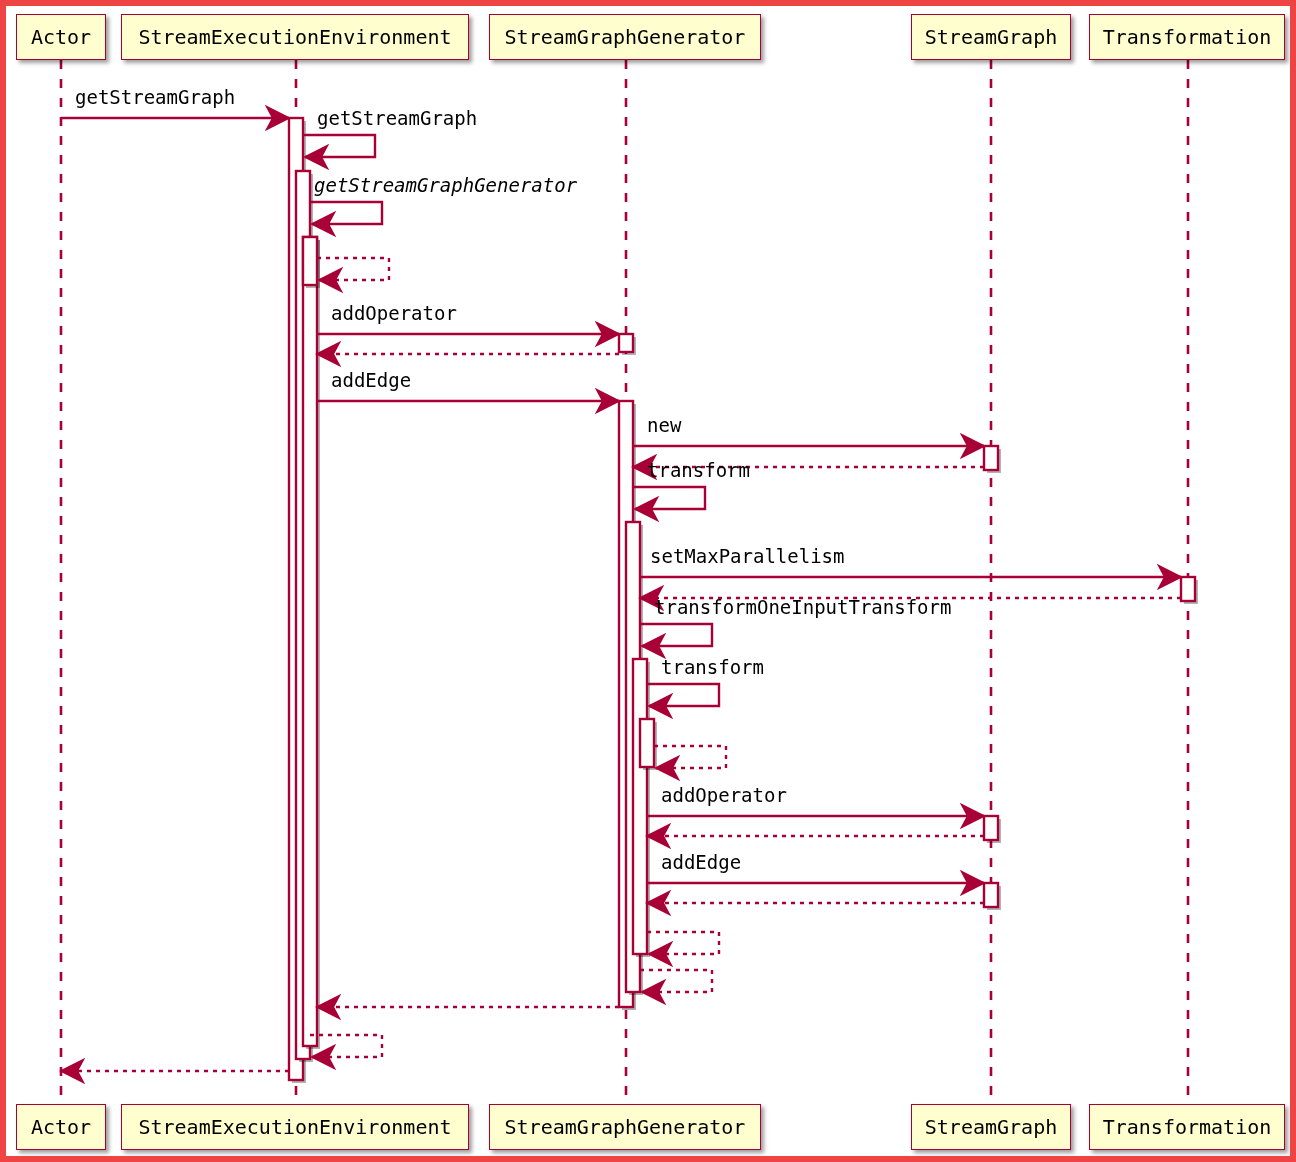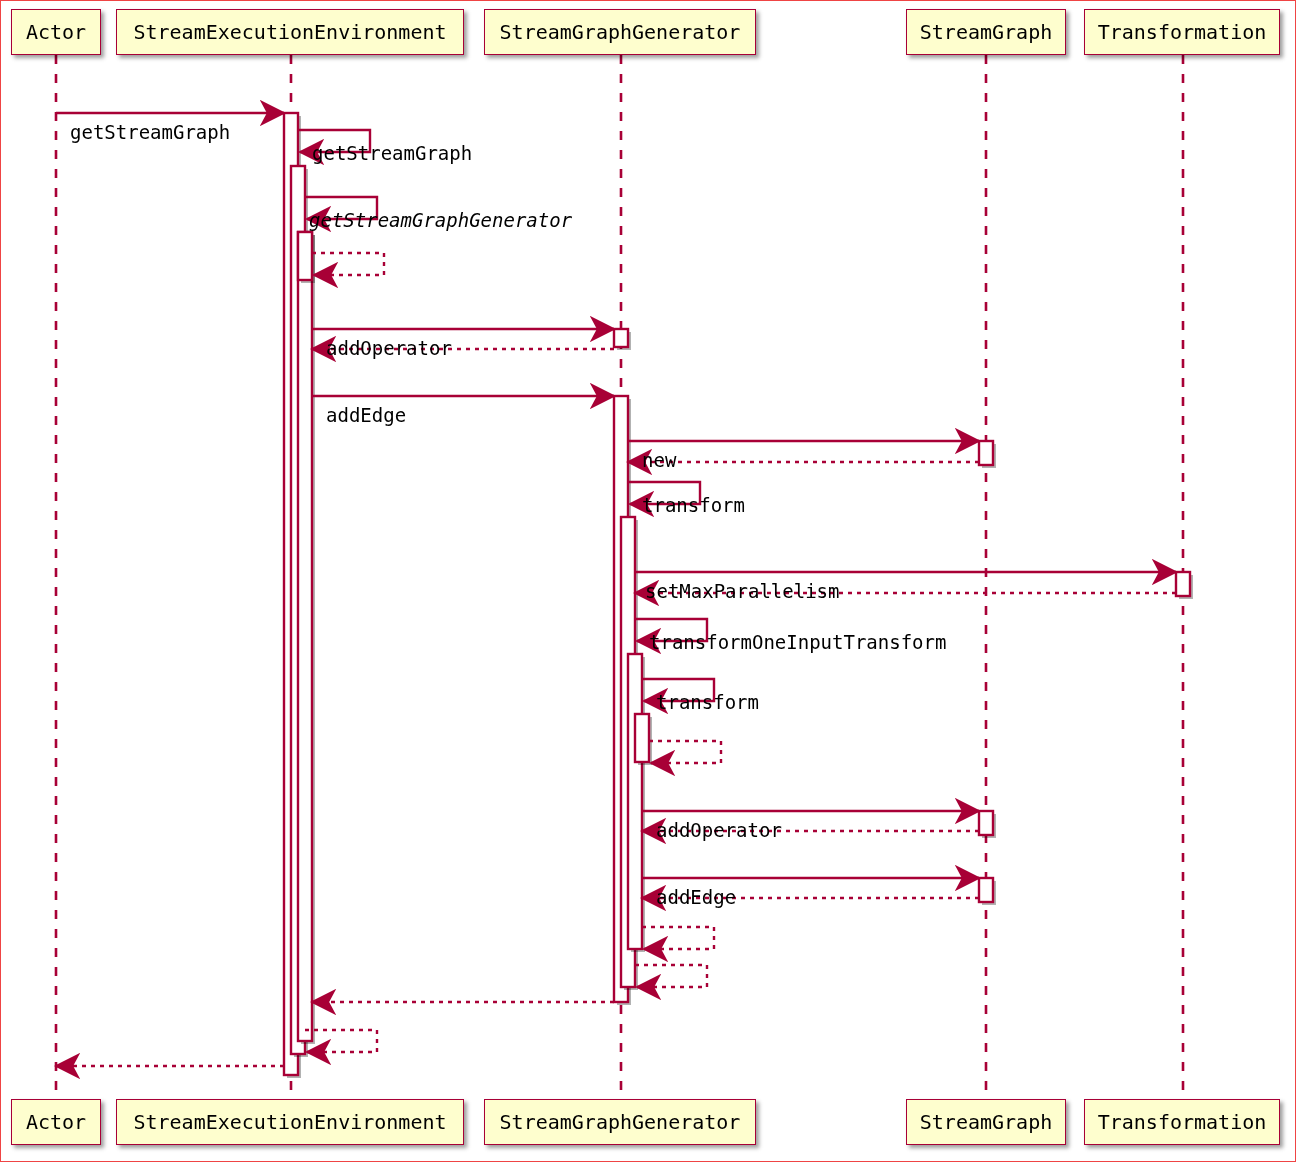--- a/index.html
+++ b/index.html
@@ -5,21 +5,21 @@
   html, body {
     margin: 0;
     padding: 0;
     background: #ffffff;
   }
   #diagram-root {
     position: relative;
     width: 1296px;
     height: 1162px;
     background: #ffffff;
-    border: 1px solid #ef4444;
+    border: 6px solid #ef4444;
     box-sizing: border-box;
     font-family: "DejaVu Sans Mono", "Liberation Mono", monospace;
     overflow: hidden;
     padding-left: 32px;
   }
   #svg-layer {
     position: absolute;
     left: 0;
     top: 0;
   }
@@ -39,21 +39,20 @@
     letter-spacing: 0px;
     z-index: 5;
   }
   .msg-label {
     position: absolute;
     font-family: "DejaVu Sans Mono", "Liberation Mono", monospace;
     font-size: 19px;
     color: #000000;
     white-space: nowrap;
     z-index: 4;
-    margin-top: 40px;
   }
 </style>
 </head>
 <body>
 
 <div id="diagram-root">
   <svg id="svg-layer" width="1294" height="1160">
     <defs>
       <marker id="arrow-solid" viewBox="0 0 12 12" refX="11" refY="6" markerWidth="11" markerHeight="11" orient="auto-start-reverse">
         <path d="M 0 0 L 12 6 L 0 12 L 3.2 6 Z" fill="#A80036"></path>

